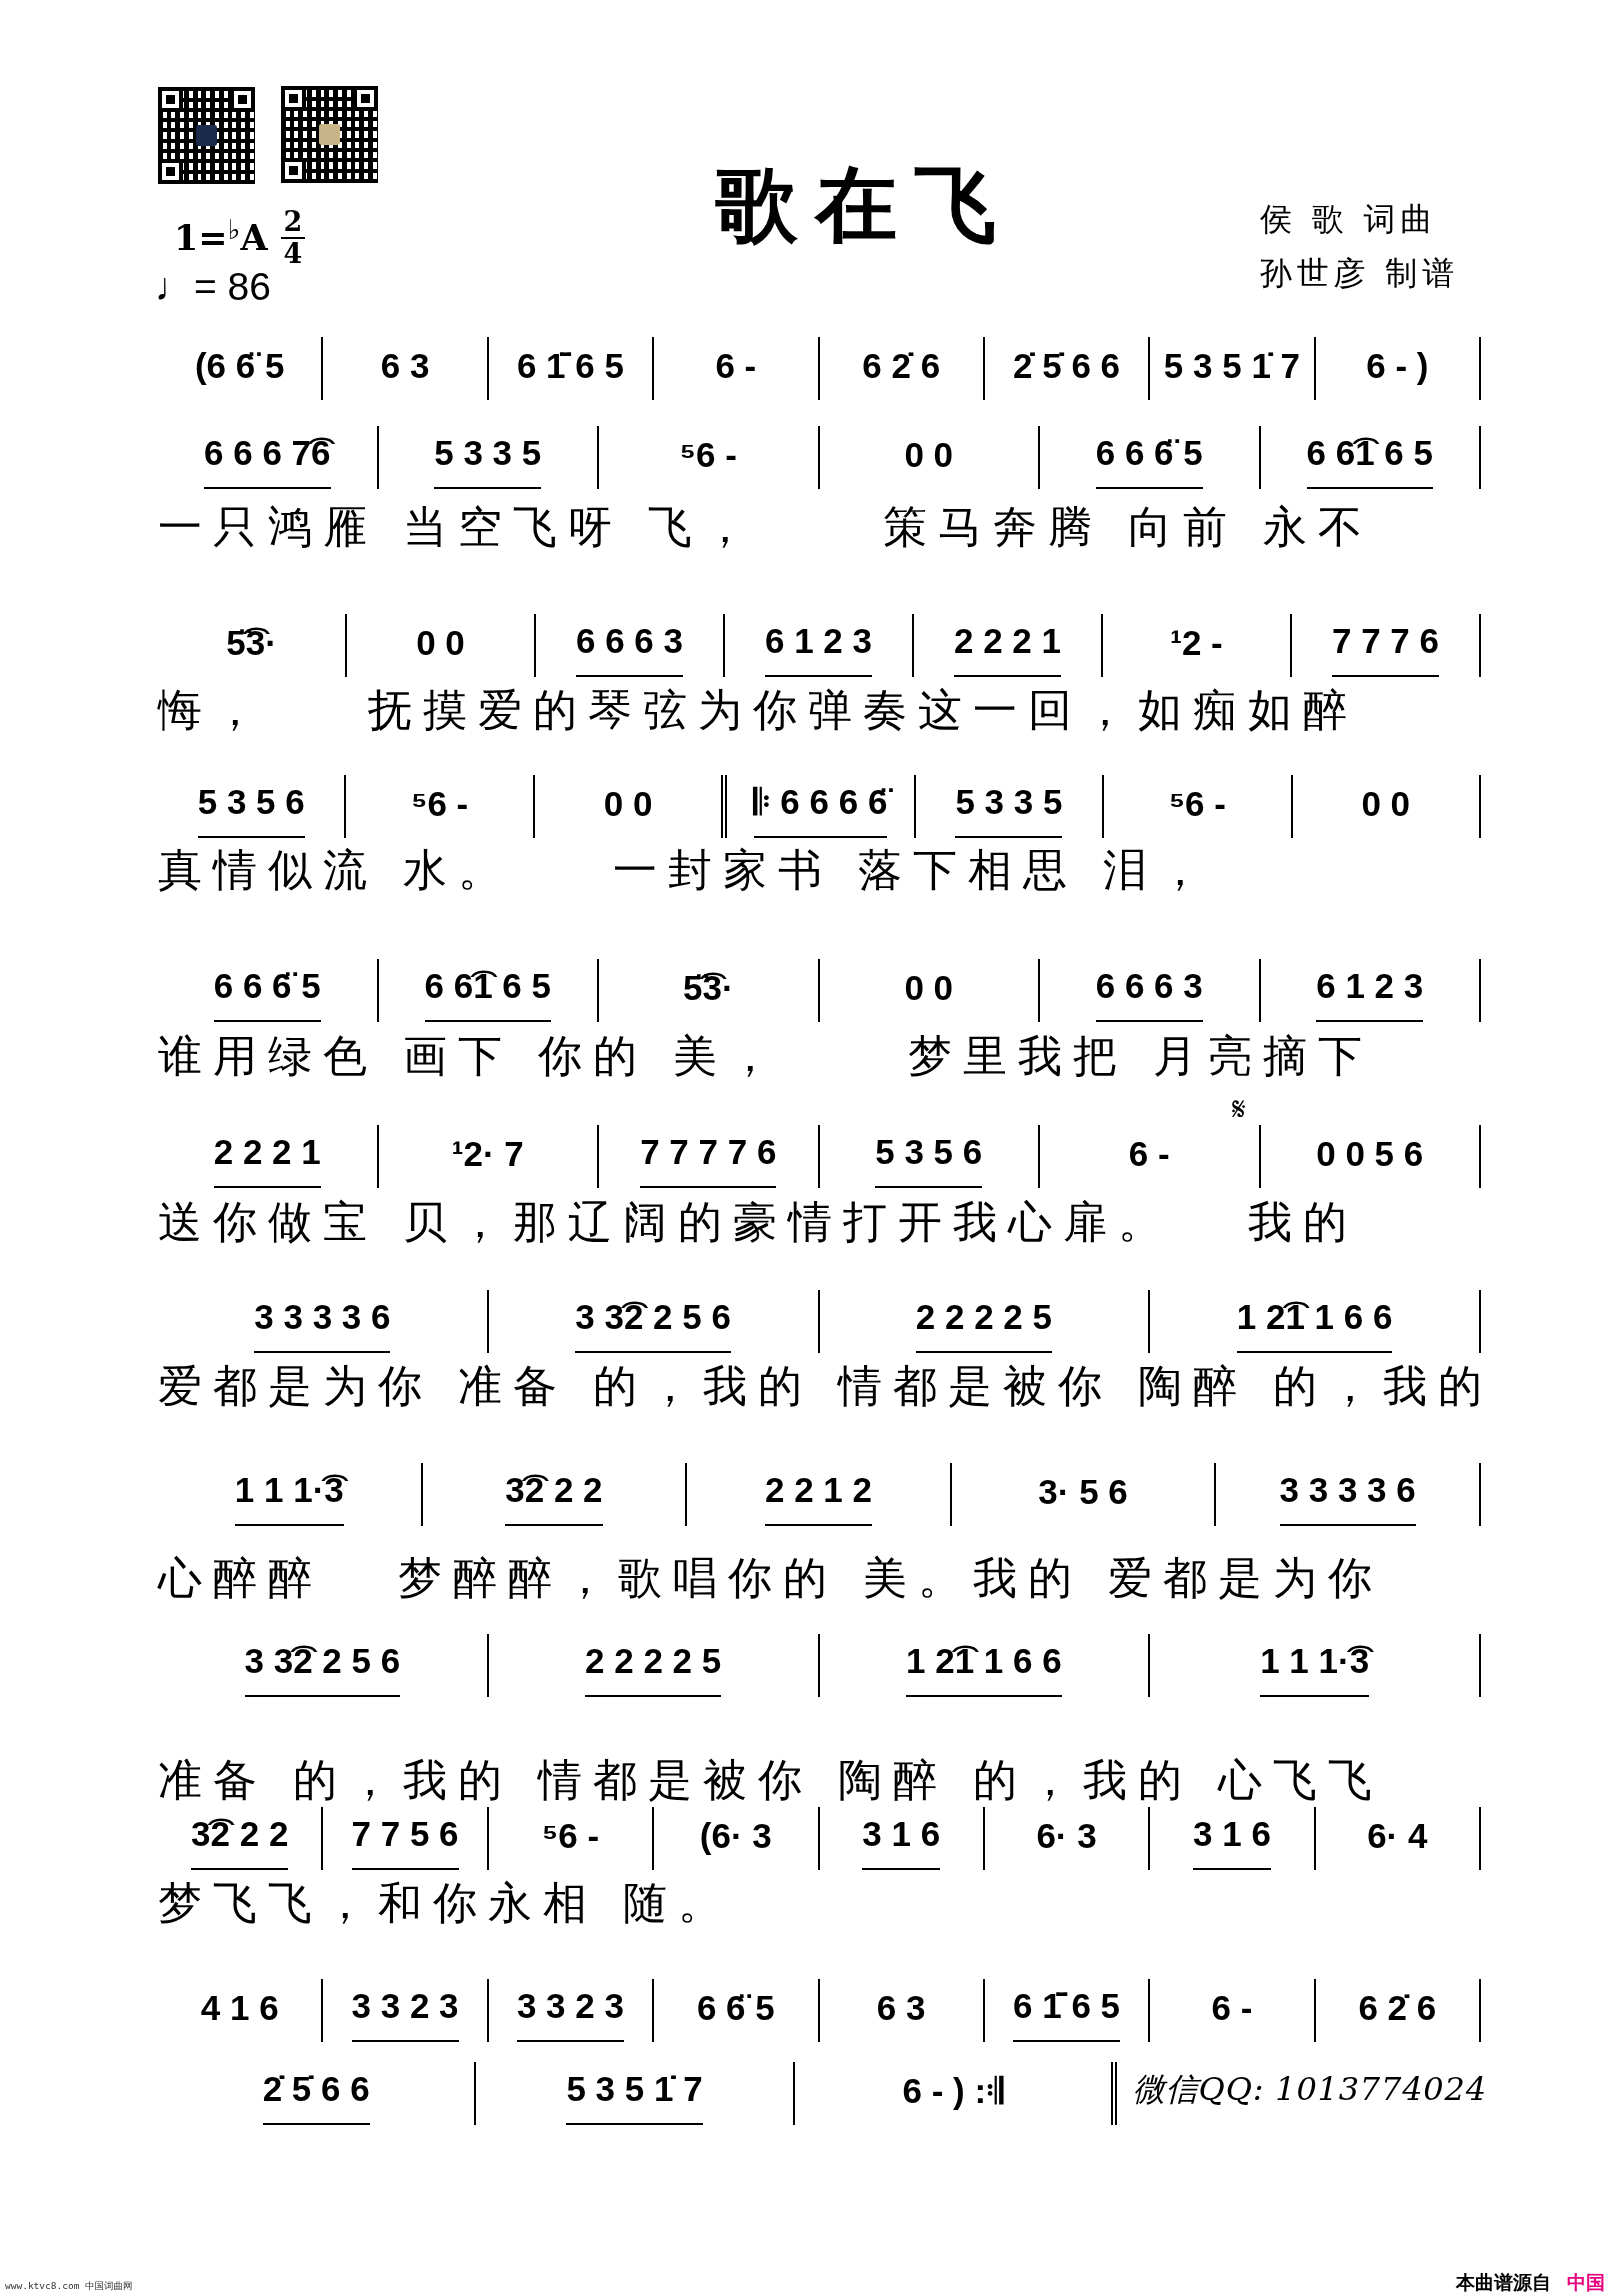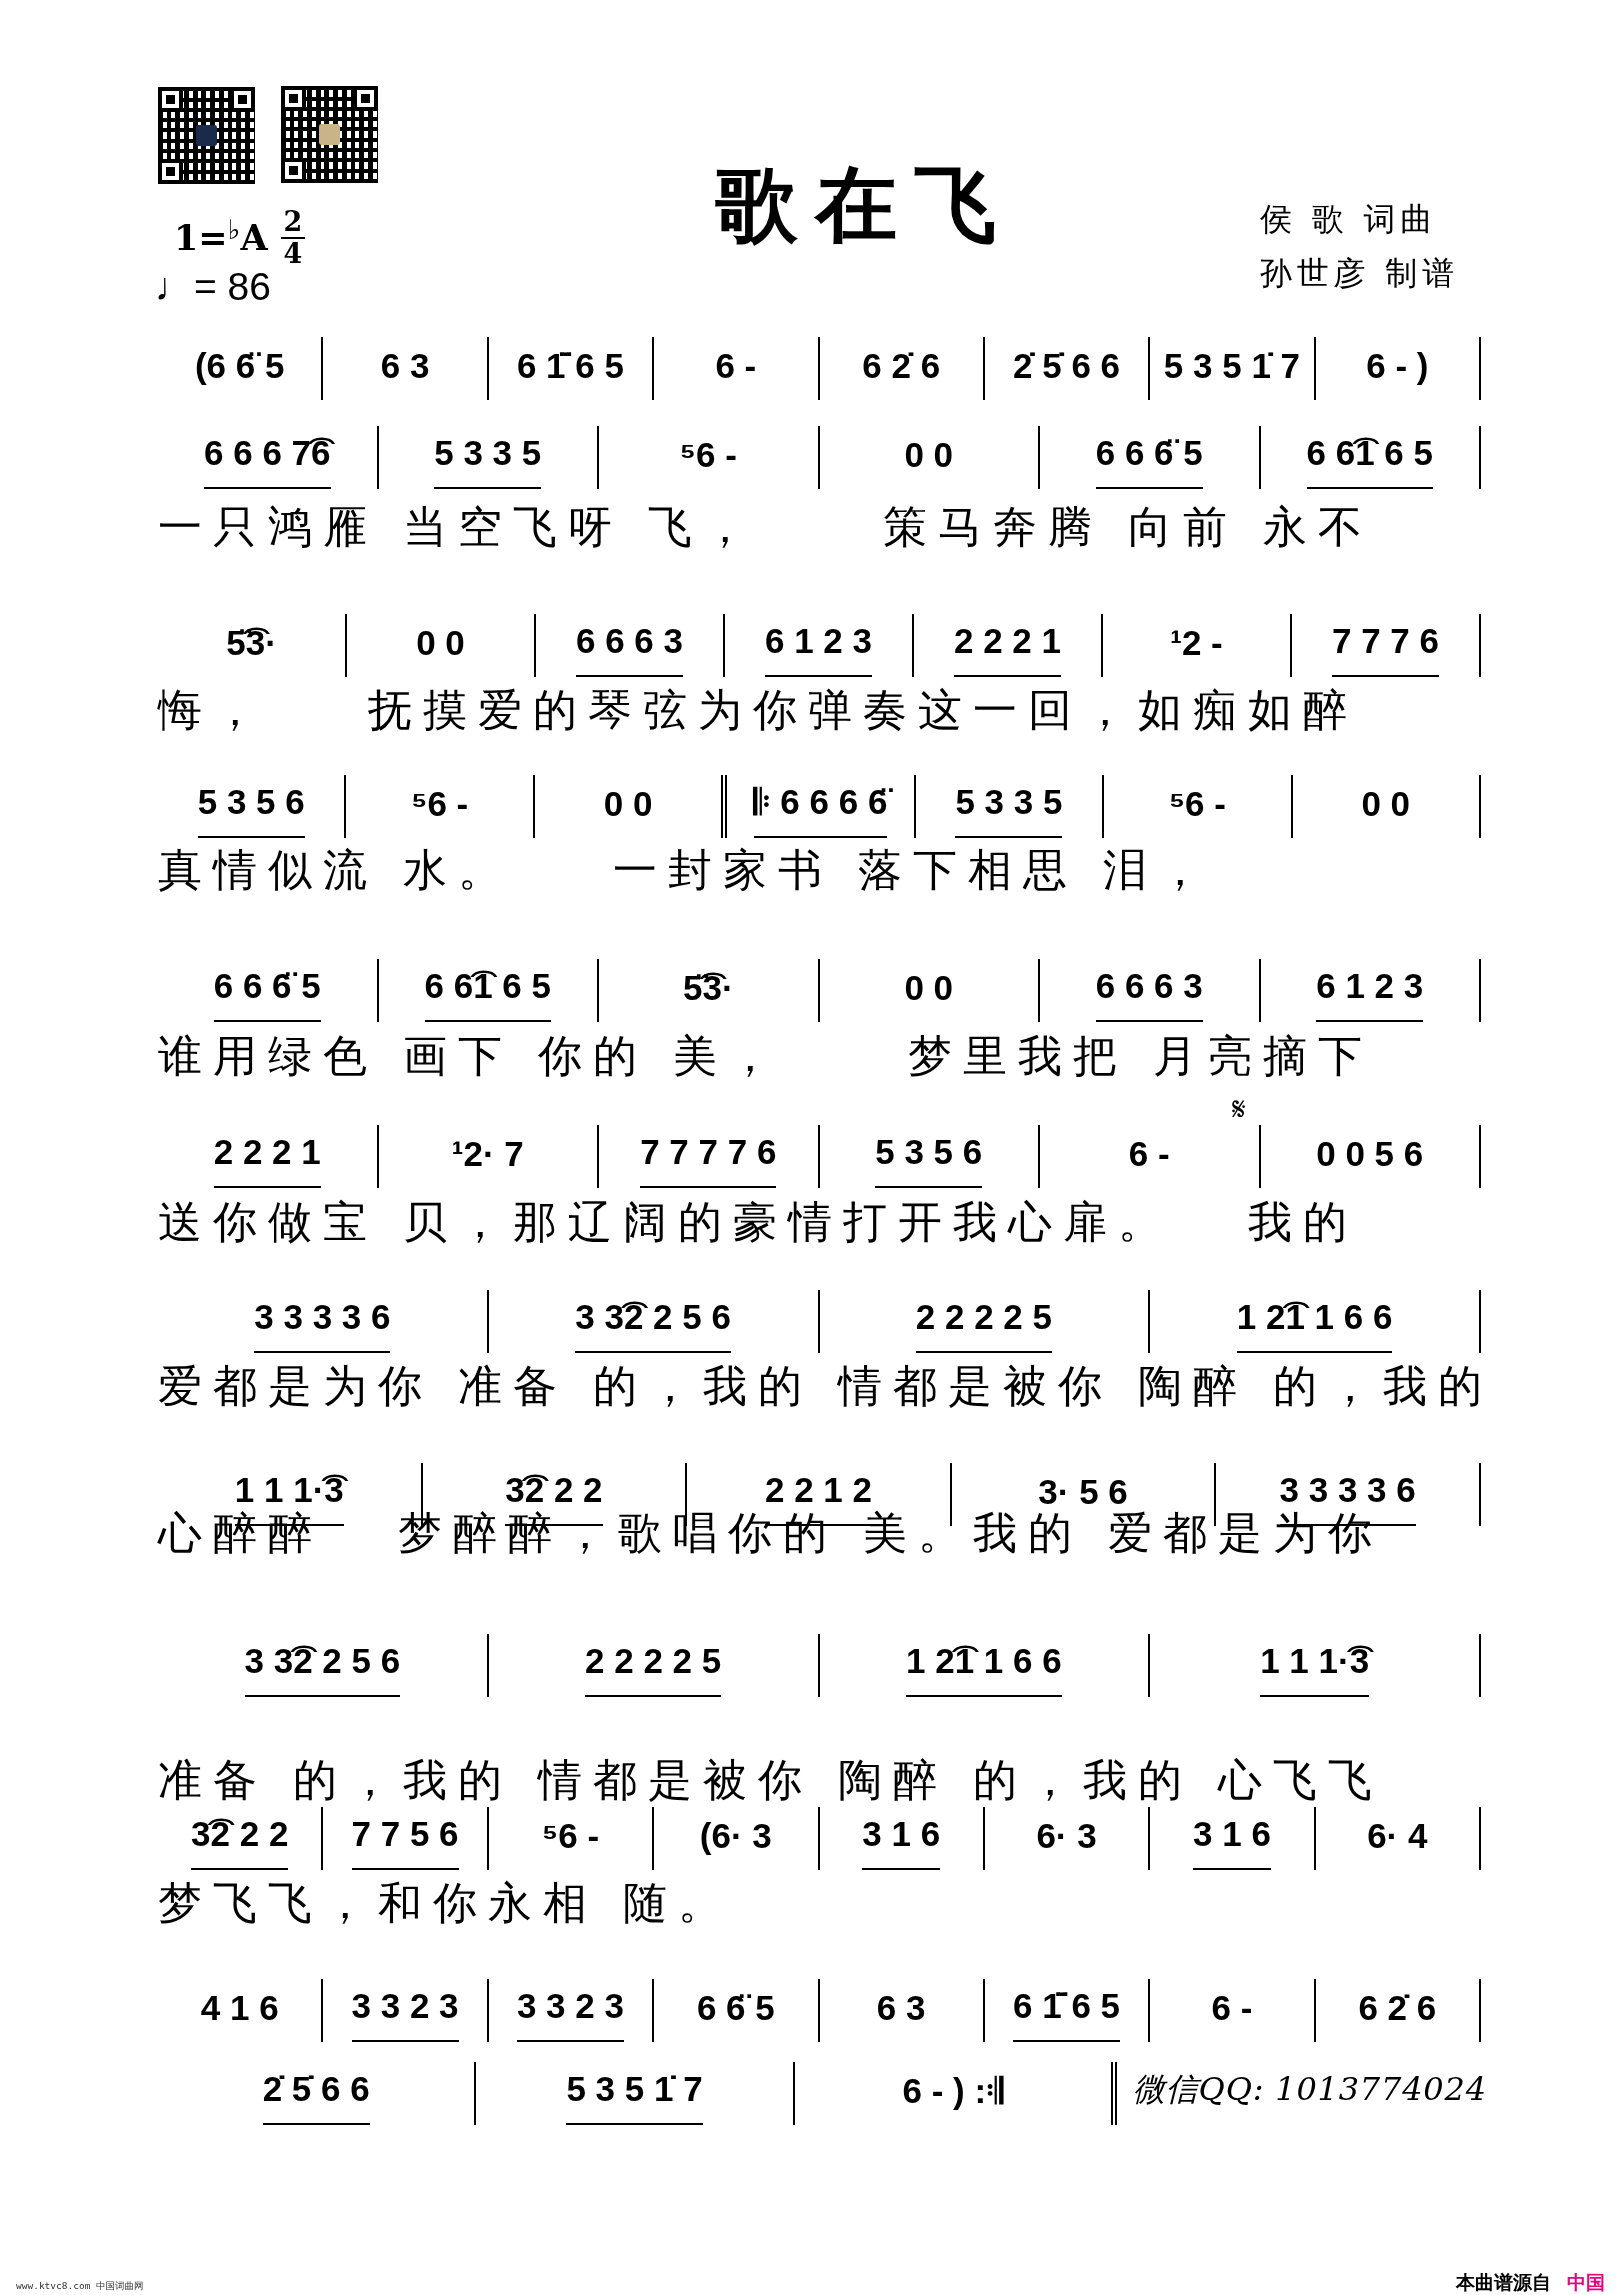--- a/index.html
+++ b/index.html
@@ -30,21 +30,21 @@
   .staff { position:absolute; left:158px; width:1323px; height:71px; }
   .row-notes { position:absolute; left:0; right:0; top:0; height:71px; display:flex; align-items:flex-end; }
   .measure { display:flex; align-items:flex-end; justify-content:space-around; flex:1 1 0; height:63px;
              border-right:2.4px solid #000; padding:0 8px; box-sizing:border-box; position:relative; }
   .measure.last-dbl { border-right:6.3px double #000; }
   .note { font-family:"Liberation Sans", sans-serif; font-weight:bold; font-size:35px; line-height:40px; white-space:pre; position:relative; padding-bottom:14.3px; }
   .note.u1 { border-bottom:2.4px solid #000; }
   .lyric { position:absolute; left:158px; width:1323px; font-family:"DejaVu Serif", serif; font-size:44px; letter-spacing:11px; white-space:pre; }
   .segno { position:absolute; font-family:"DejaVu Serif", serif; font-size:32px; }
   .qq { position:absolute; left:1133px; top:2068px; font-family:"DejaVu Serif", serif; font-style:italic; font-size:32px; letter-spacing:0.8px; }
-  .footer-left { position:absolute; left:16px; top:2280px; font-family:"DejaVu Sans Mono", monospace; font-size:9.5px; color:#333; }
+  .footer-left { position:absolute; left:5px; top:2280px; font-family:"DejaVu Sans Mono", monospace; font-size:9.5px; color:#333; }
   .footer-right { position:absolute; left:1456px; top:2270px; font-family:"DejaVu Sans", sans-serif; font-weight:bold; font-size:19px; }
   .footer-right .brand { color:#e6007e; margin-left:16px; }
 </style>
 </head>
 <body>
 
 <div class="qr" style="left:158px;top:87px;">
     <span class="fp3"></span>
     <span class="logo" style="background:#1a2a4a;"></span>
   </div>
@@ -255,21 +255,21 @@
         <span class="note u1">2 2 1 2</span>
       </div>
   <div class="measure">
         <span class="note">3· 5 6</span>
       </div>
   <div class="measure">
         <span class="note u1">3 3 3 3 6</span>
       </div>
 </div>
   </div>
-<div class="lyric" style="top:1504px;">心醉醉   梦醉醉，歌唱你的 美。我的 爱都是为你</div>
+<div class="lyric" style="top:1549px;">心醉醉   梦醉醉，歌唱你的 美。我的 爱都是为你</div>
 
 <div class="staff" style="top:1626px;">
     <div class="row-notes">
   <div class="measure">
         <span class="note u1">3 3͡2 2 5 6</span>
       </div>
   <div class="measure">
         <span class="note u1">2 2 2 2 5</span>
       </div>
   <div class="measure">

